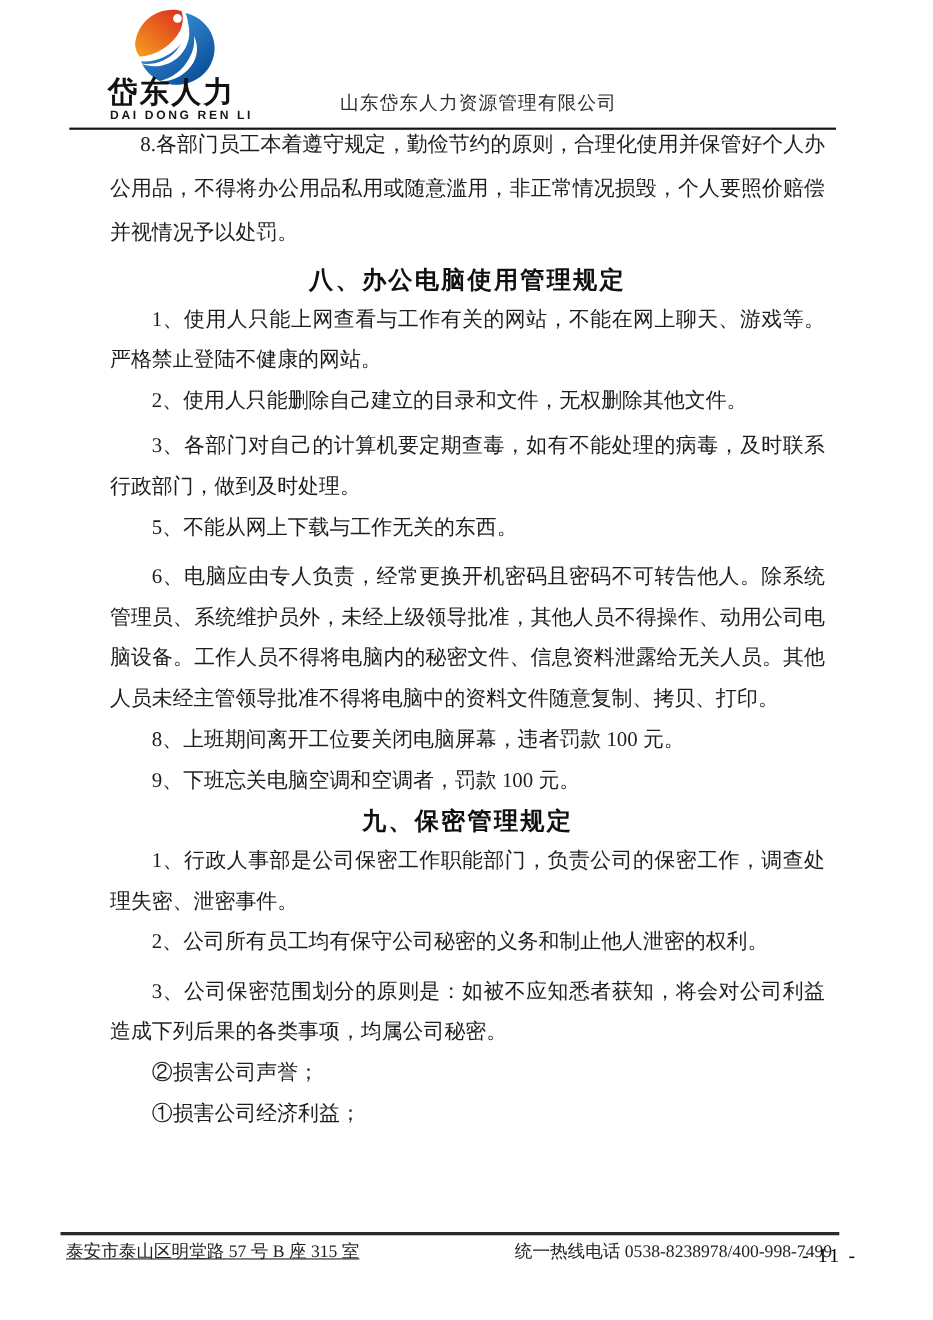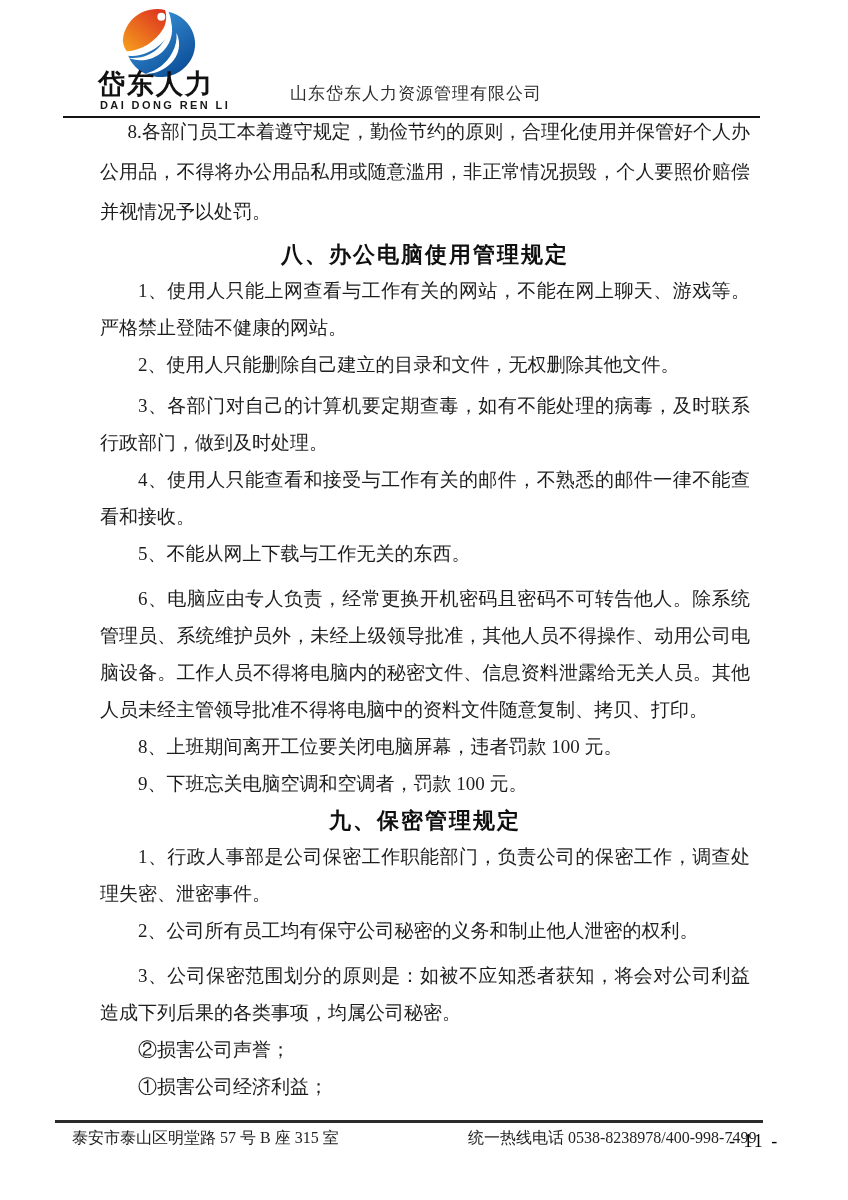--- a/index.html
+++ b/index.html
@@ -21,21 +21,21 @@
     font-weight: 900; font-size: 27px; letter-spacing: 2px; color: #111;
     white-space: nowrap;
   }
   .logo-en {
     position: absolute; left: 100px; top: 99px;
     font-family: "Liberation Sans", "DejaVu Sans", sans-serif;
     font-weight: bold; font-size: 11px; letter-spacing: 2.4px; color: #181818;
     white-space: nowrap;
   }
   .company-name {
-    position: absolute; left: 290px; top: 82px;
+    position: absolute; left: 309px; top: 82px;
     font-size: 17px; letter-spacing: 1px; color: #2d2d2d; white-space: nowrap;
   }
   .header-rule {
     position: absolute; left: 63px; top: 116px; width: 697px; height: 2px;
     background: #151515;
   }
 
   
   .content {
     position: absolute; left: 100px; top: 112px; width: 650px;
@@ -53,22 +53,22 @@
   h2.h-sec9 { margin-top: 2px; }
   p.mt4 { margin-top: 4px; }
   p.mt8 { margin-top: 8px; }
 
   
   .footer-rule {
     position: absolute; left: 55px; top: 1120px; width: 708px; height: 3px;
     background: #2b2b2b;
   }
   .footer-address {
-    position: absolute; left: 72px; top: 1128px;
-    font-size: 16px; color: #222; white-space: nowrap;
+    position: absolute; left: 60px; top: 1128px;
+    font-size: 16px; color: #222; white-space: nowrap; text-decoration: underline;
   }
   .footer-hotline {
     position: absolute; left: 468px; top: 1128px;
     font-size: 16px; color: #222; white-space: nowrap;
   }
   .page-number {
     position: absolute; left: 729px; top: 1131px;
     font-size: 18px; letter-spacing: 2px; color: #000000; white-space: nowrap;
   }
 </style>
@@ -102,21 +102,20 @@
   <div class="company-name">山东岱东人力资源管理有限公司</div>
   <div class="header-rule"></div>
 
   <div class="content">
     <p class="intro">8.各部门员工本着遵守规定，勤俭节约的原则，合理化使用并保管好个人办公用品，不得将办公用品私用或随意滥用，非正常情况损毁，个人要照价赔偿并视情况予以处罚。</p>
 
     <h2>八、办公电脑使用管理规定</h2>
     <p>1、使用人只能上网查看与工作有关的网站，不能在网上聊天、游戏等。严格禁止登陆不健康的网站。</p>
     <p>2、使用人只能删除自己建立的目录和文件，无权删除其他文件。</p>
     <p class="mt4">3、各部门对自己的计算机要定期查毒，如有不能处理的病毒，及时联系行政部门，做到及时处理。</p>
-    <p>4、使用人只能查看和接受与工作有关的邮件，不熟悉的邮件一律不能查看和接收。</p>
     <p>5、不能从网上下载与工作无关的东西。</p>
     <p class="mt8">6、电脑应由专人负责，经常更换开机密码且密码不可转告他人。除系统管理员、系统维护员外，未经上级领导批准，其他人员不得操作、动用公司电脑设备。工作人员不得将电脑内的秘密文件、信息资料泄露给无关人员。其他人员未经主管领导批准不得将电脑中的资料文件随意复制、拷贝、打印。</p>
     <p>8、上班期间离开工位要关闭电脑屏幕，违者罚款 100 元。</p>
     <p>9、下班忘关电脑空调和空调者，罚款 100 元。</p>
 
     <h2 class="h-sec9">九、保密管理规定</h2>
     <p>1、行政人事部是公司保密工作职能部门，负责公司的保密工作，调查处理失密、泄密事件。</p>
     <p>2、公司所有员工均有保守公司秘密的义务和制止他人泄密的权利。</p>
     <p class="mt8">3、公司保密范围划分的原则是：如被不应知悉者获知，将会对公司利益造成下列后果的各类事项，均属公司秘密。</p>
     <p>②损害公司声誉；</p>

